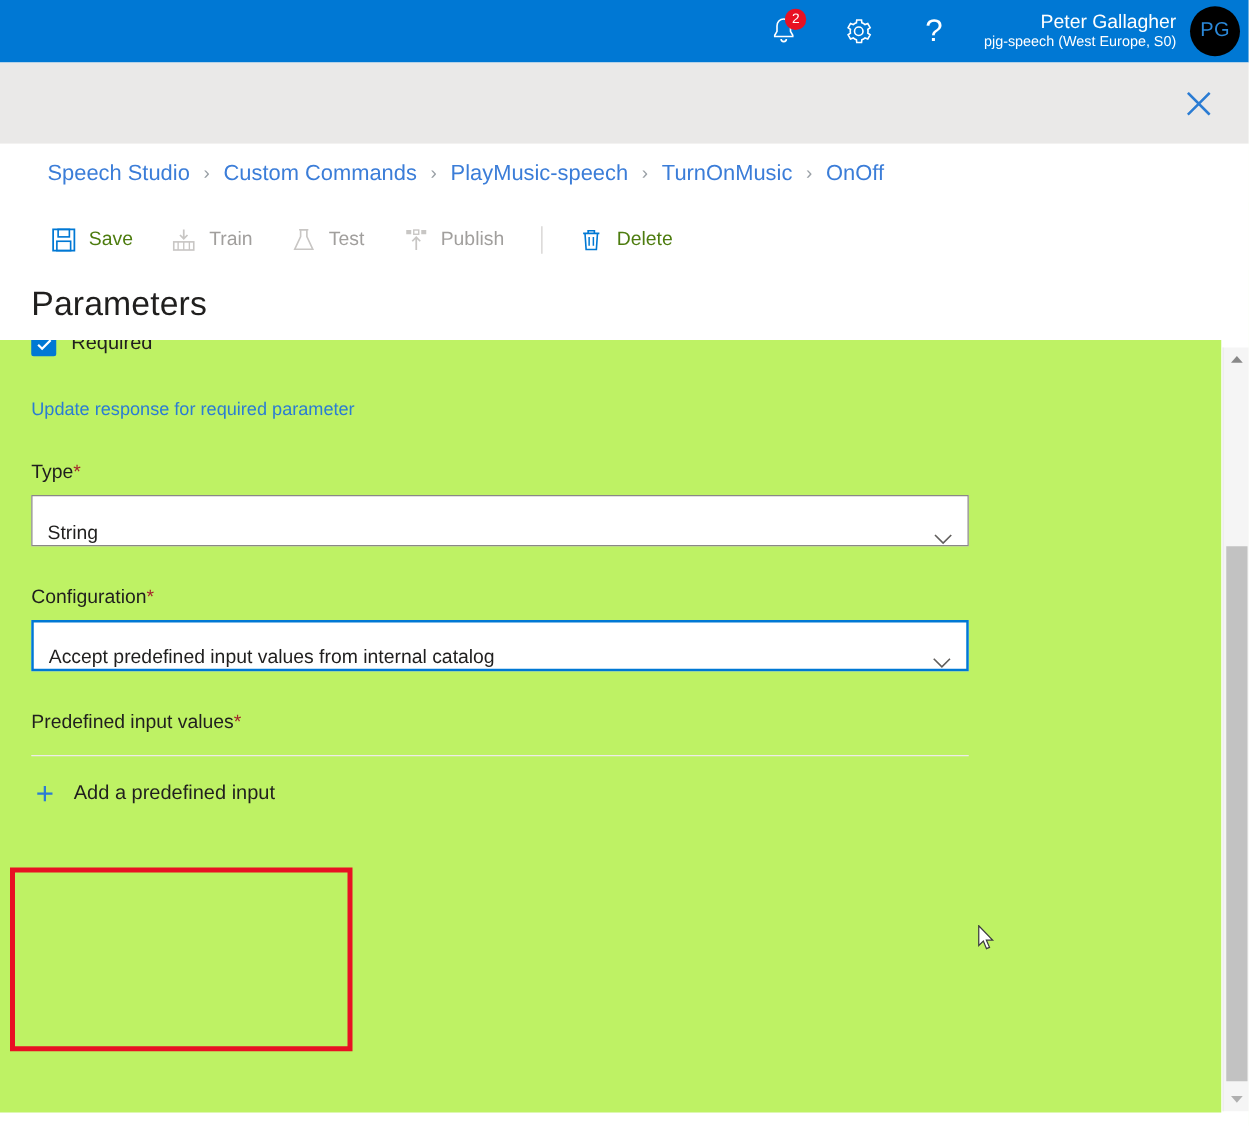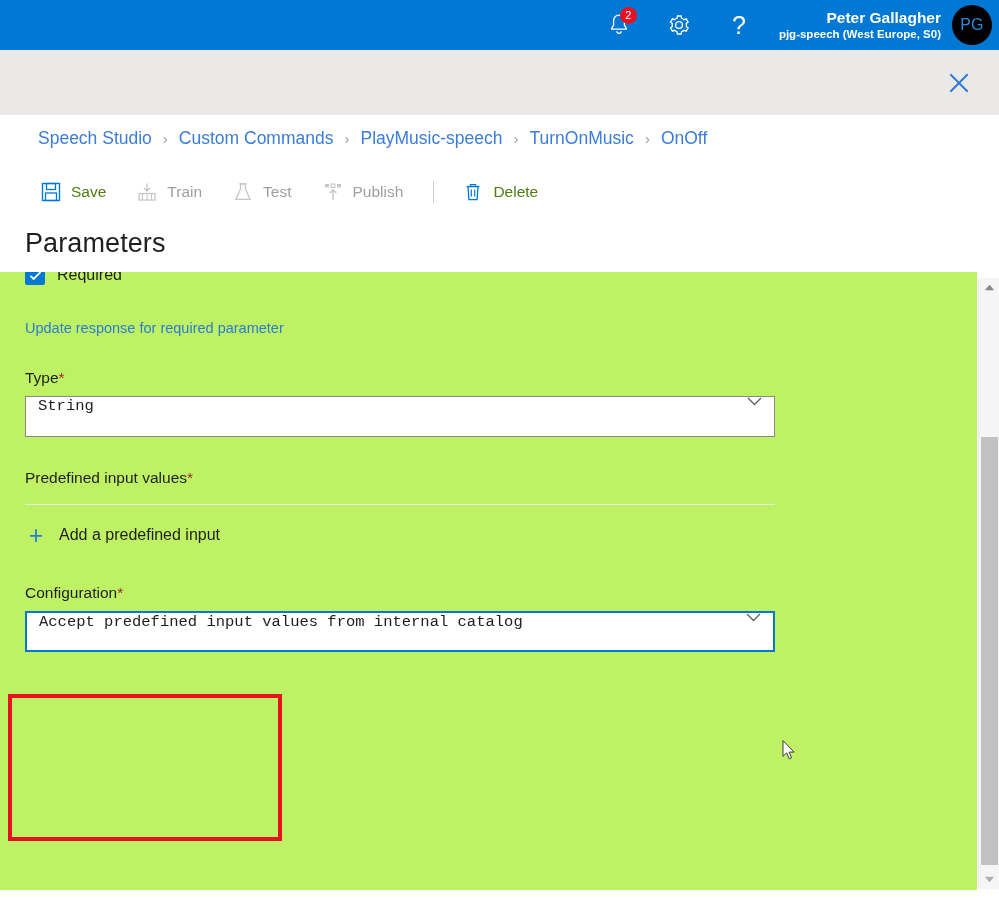--- a/index.html
+++ b/index.html
@@ -34,21 +34,21 @@
     border-radius:9px;
     font-size:11px; line-height:17px; text-align:center;
     font-family:"Liberation Sans", sans-serif;
     padding:0 3px;
   }
   .qmark { font-size:25px; line-height:25px; font-weight:400; color:#fff; font-family:"Liberation Sans", sans-serif;}
   .user-block {
     display:flex; align-items:center; height:50px;
     margin-left:10px; margin-right:7px;
   }
-  .user-text { text-align:right; color:#fff; padding-right:11px;font-weight:bold; }
+  .user-text { text-align:right; color:#fff; padding-right:11px; }
   .user-name { font-size:15.5px; line-height:19px; }
   .user-sub  { font-size:11.5px; line-height:15px; }
   .avatar {
     width:40px; height:40px; border-radius:50%;
     background:#000000; color:#2b88d8;
     display:flex; align-items:center; justify-content:center;
     font-size:16px; letter-spacing:0.3px;
   }
 
   
@@ -136,23 +136,23 @@
   .label {
     font-size:15.5px; color:#201f1e;
     margin-bottom:9px; display:block;
   }
   .req-star { color:#a4262c; font-size:15.5px; }
 
   .control {
     width:750px; height:41px;
     border:1px solid #8a8886;
     background:#fff;
-    display:flex; align-items:flex-start;
+    display:flex; align-items:flex-end;
     padding:0 12px;
-    font-size:15.5px; color:#201f1e;font-family:Liberation Mono, monospace;
+    font-size:15.5px; color:#201f1e;
   }
   .control.focused { border:2px solid #0078d4; }
   .control .val { flex:1; white-space:nowrap; overflow:hidden; }
   .control .ph { flex:1; color:#8a8886; }
   .chev { color:#605e5c; width:16px; display:flex; align-items:center; justify-content:center;}
 
   .group-mt { margin-top:32px; }
 
   .hr-line {
     width:750px; height:1px; background:#edebe9;
@@ -347,43 +347,43 @@
             <svg width="15" height="9" viewBox="0 0 15 9">
                 <path d="M1 1l6.5 6.5L14 1" stroke="#605e5c" stroke-width="1.3" fill="none"></path>
               </svg>
           </span>
         </div>
       </div>
 
 
       <div class="field-block group-mt">
         <span class="label">
-          <span>Predefined input values</span><span class="req-star">*</span>
-        </span>
-        <div class="hr-line"></div>
-        <div class="add-row">
-          <span class="plus">+</span>
-          <span class="add-label">Add a predefined input</span>
-        </div>
-      </div>
-
-      <div class="field-block group-mt">
-        <span class="label">
           <span>Configuration</span><span class="req-star">*</span>
         </span>
         <div class="control focused">
           <span class="val">Accept predefined input values from internal catalog</span>
           <span class="chev">
             <svg width="15" height="9" viewBox="0 0 15 9">
                 <path d="M1 1l6.5 6.5L14 1" stroke="#605e5c" stroke-width="1.3" fill="none"></path>
               </svg>
           </span>
         </div>
       </div>
 
+      <div class="field-block group-mt">
+        <span class="label">
+          <span>Predefined input values</span><span class="req-star">*</span>
+        </span>
+        <div class="hr-line"></div>
+        <div class="add-row">
+          <span class="plus">+</span>
+          <span class="add-label">Add a predefined input</span>
+        </div>
+      </div>
+
     </div>
   </div>
 
   <div class="redbox"></div>
 
   <div class="scrollbar">
     <div class="sb-arrow">
       <svg width="11" height="7" viewBox="0 0 11 7">
         <path d="M5.5 0.8L10.2 6.2H0.8z" fill="#888888"></path>
       </svg>

